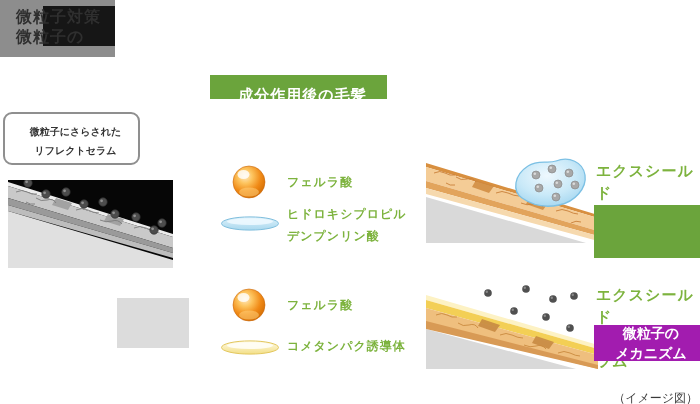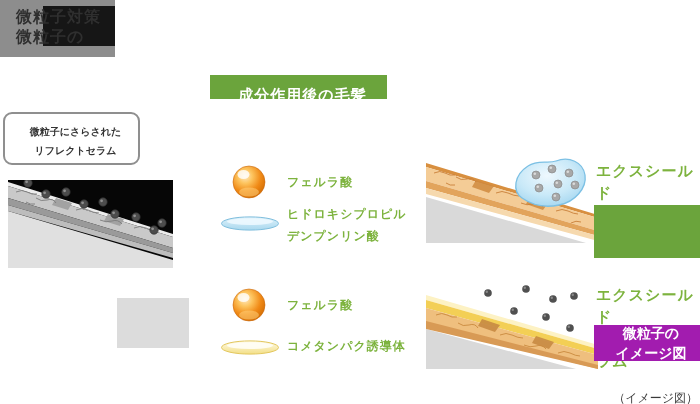--- a/index.html
+++ b/index.html
@@ -247,18 +247,18 @@
       </g>
     </svg>
   </div>
 
   <div class="abs green-text product-name" style="left: 588px; top: 284px; color: rgb(125, 179, 62);">
     <div>エクスシールド</div>
     <div>リフレクトセラム</div>
   </div>
   <div class="abs effect-box green-box" style="left: 594px; top: 325px; height: 36px; background: #a21caf;">
     <div>微粒子の</div>
-    <div>イメージ図</div>
+    <div>メカニズム</div>
   </div>
 
   <div class="abs" id="caption">（イメージ図）</div>
 
 </div>
 
 </body></html>

